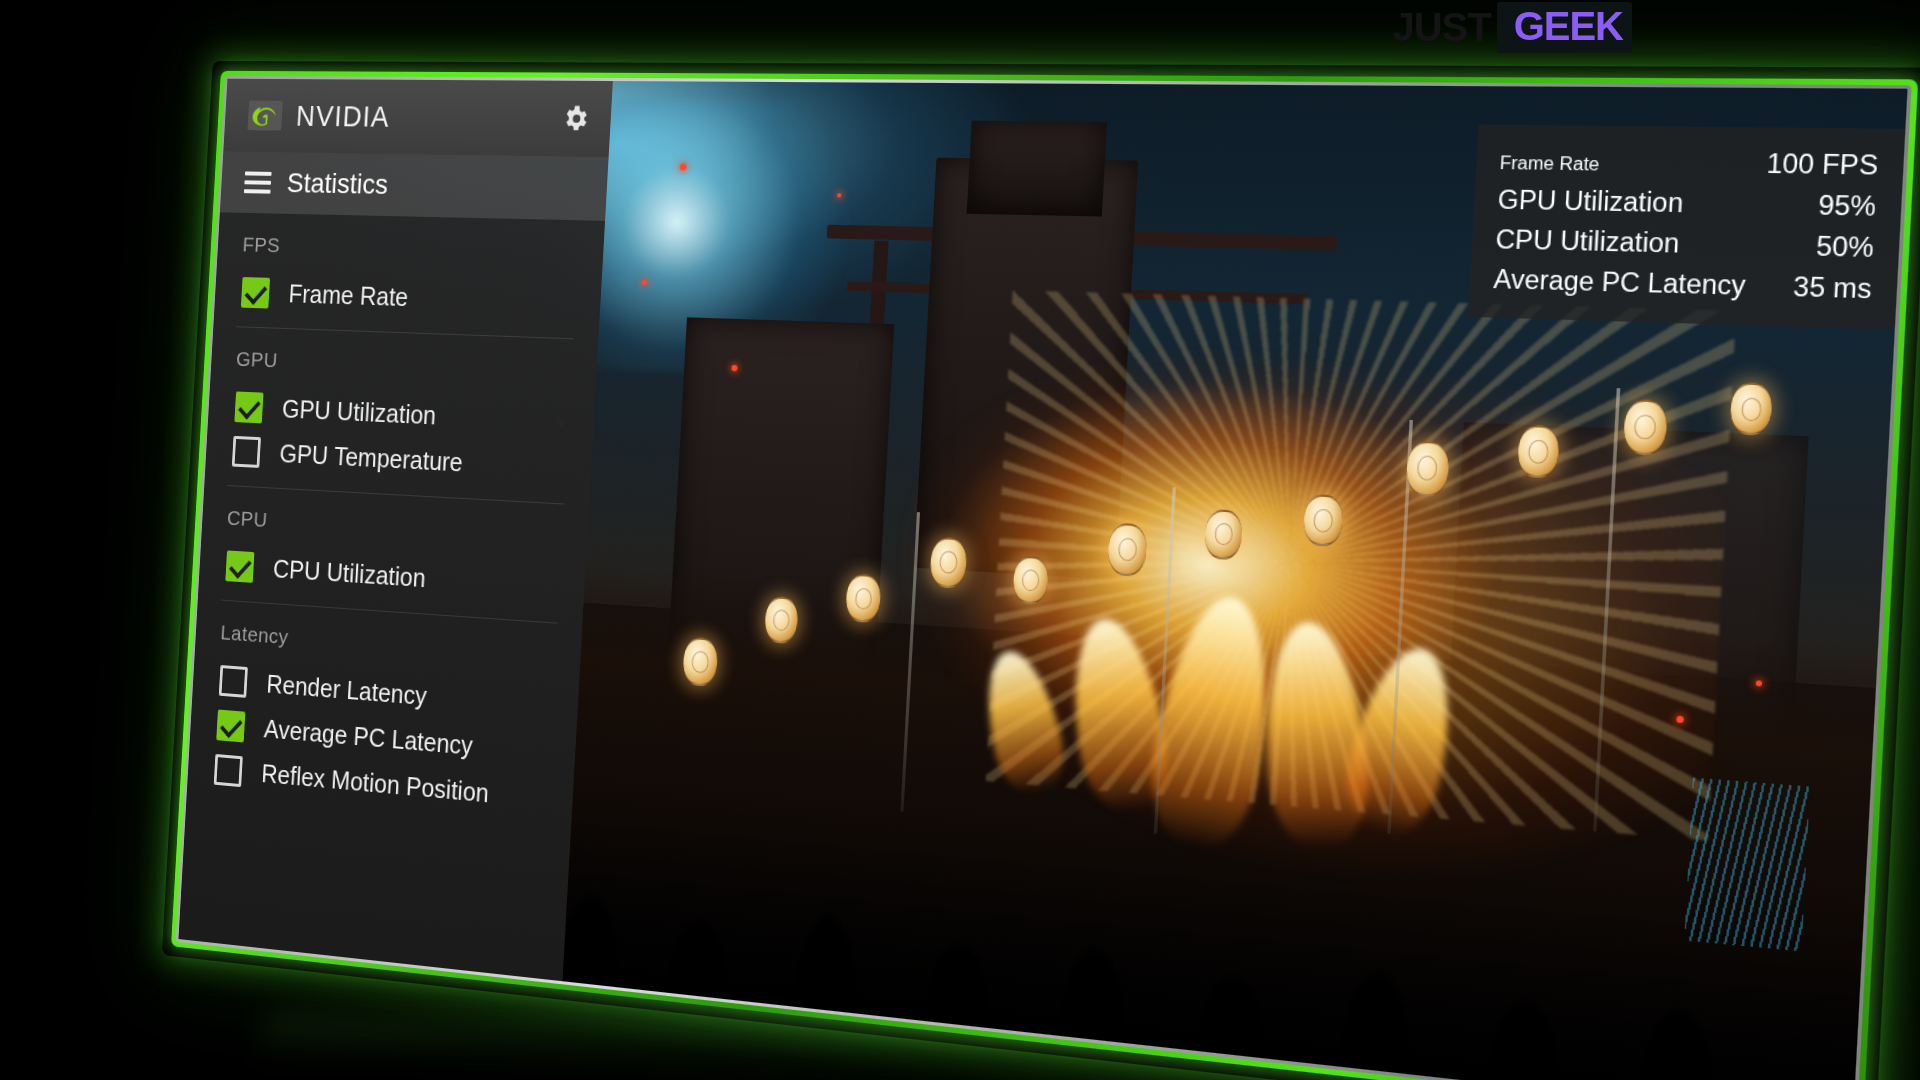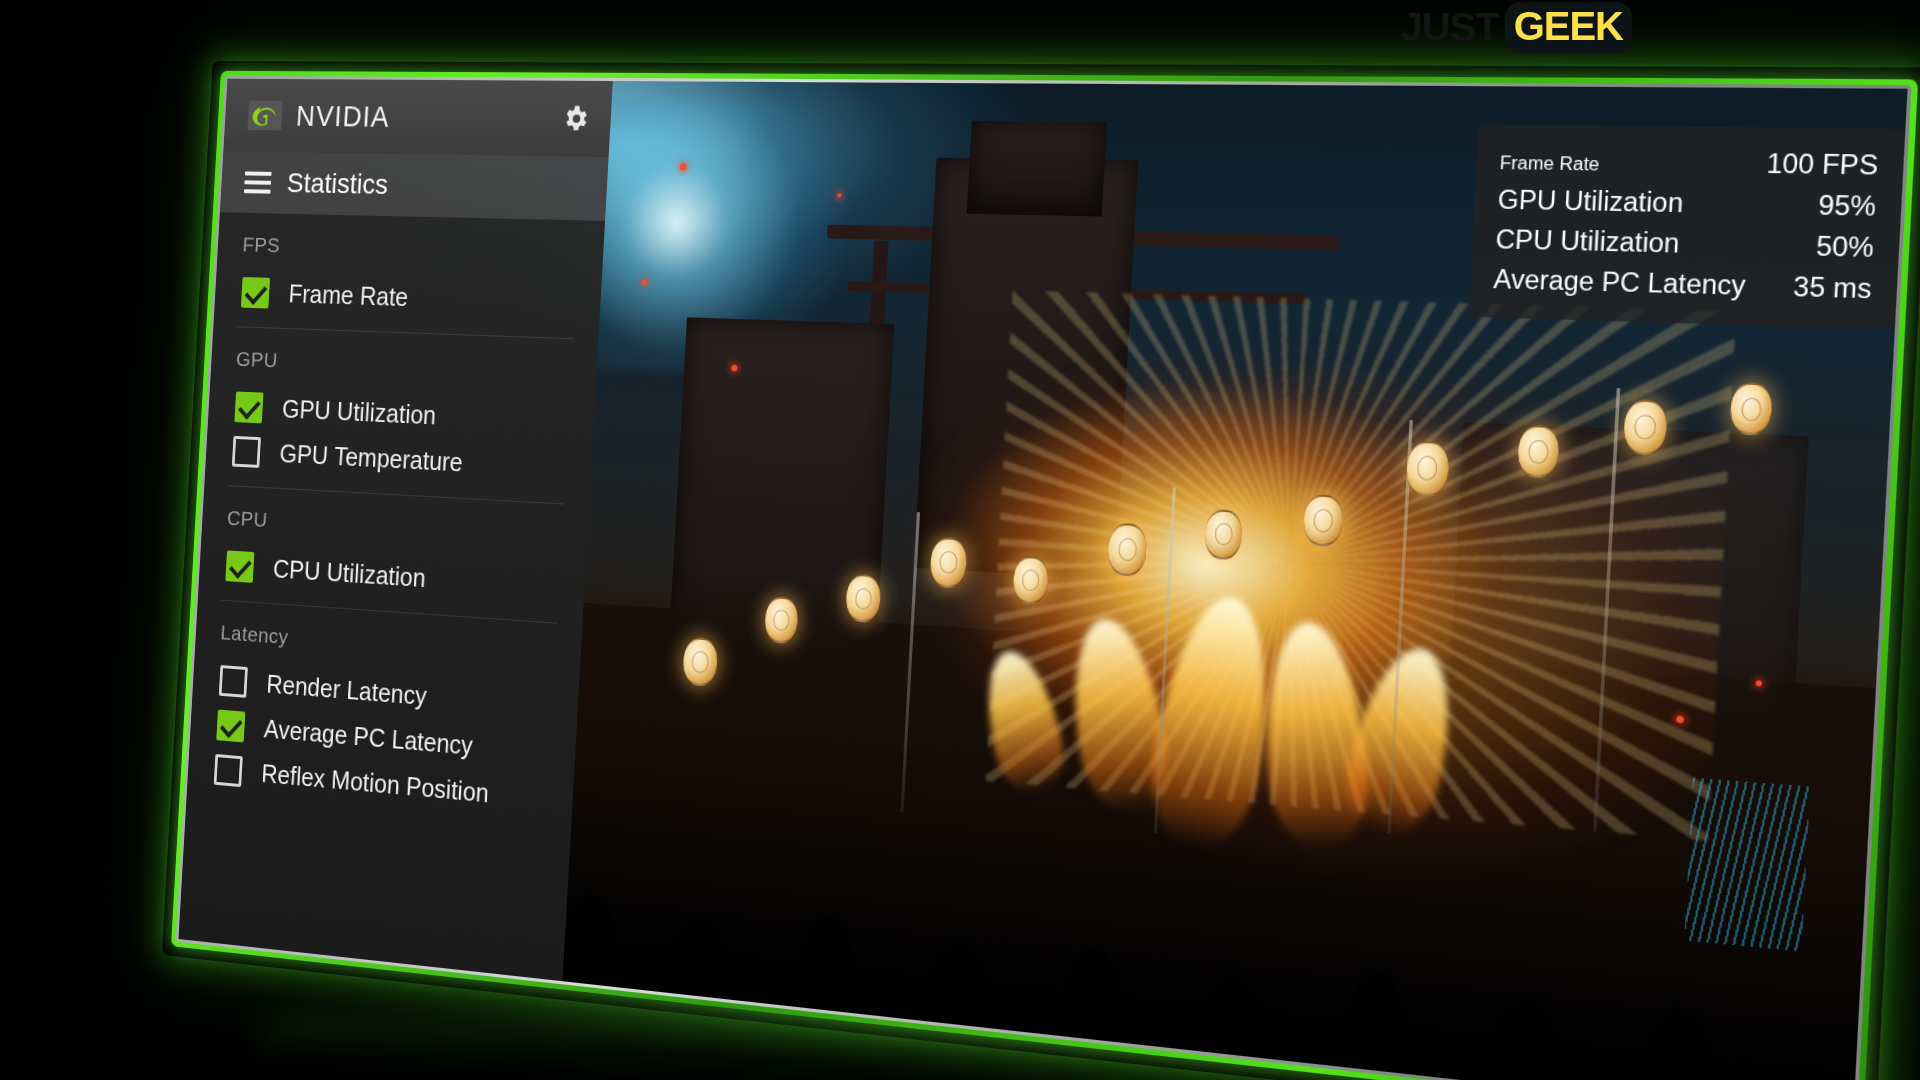--- a/index.html
+++ b/index.html
@@ -13,22 +13,22 @@
 
   
   .watermark {
     position:absolute; top:2px; right:14px;
     font-size:40px; font-weight:800; letter-spacing:-1px;
     display:flex; align-items:center; z-index:60;
     font-family:"Liberation Sans", sans-serif;
   }
   .wm-just { color:#141414; padding-right:6px; }
   .wm-geek {
-    color:#fde047; background:#0d1416;
-    padding:2px 9px 4px 9px; border-radius:15px;
+    color:#8b5cf6; background:#0d1416;
+    padding:2px 9px 4px 17px; border-radius:3px;
   }
 
   
   .monitor-wrap {
     position:absolute; left:0; top:0; width:1920px; height:1080px;
     perspective:2100px; perspective-origin:52% 48%;
   }
   .monitor {
     position:absolute;
     left:196px; top:63px;

